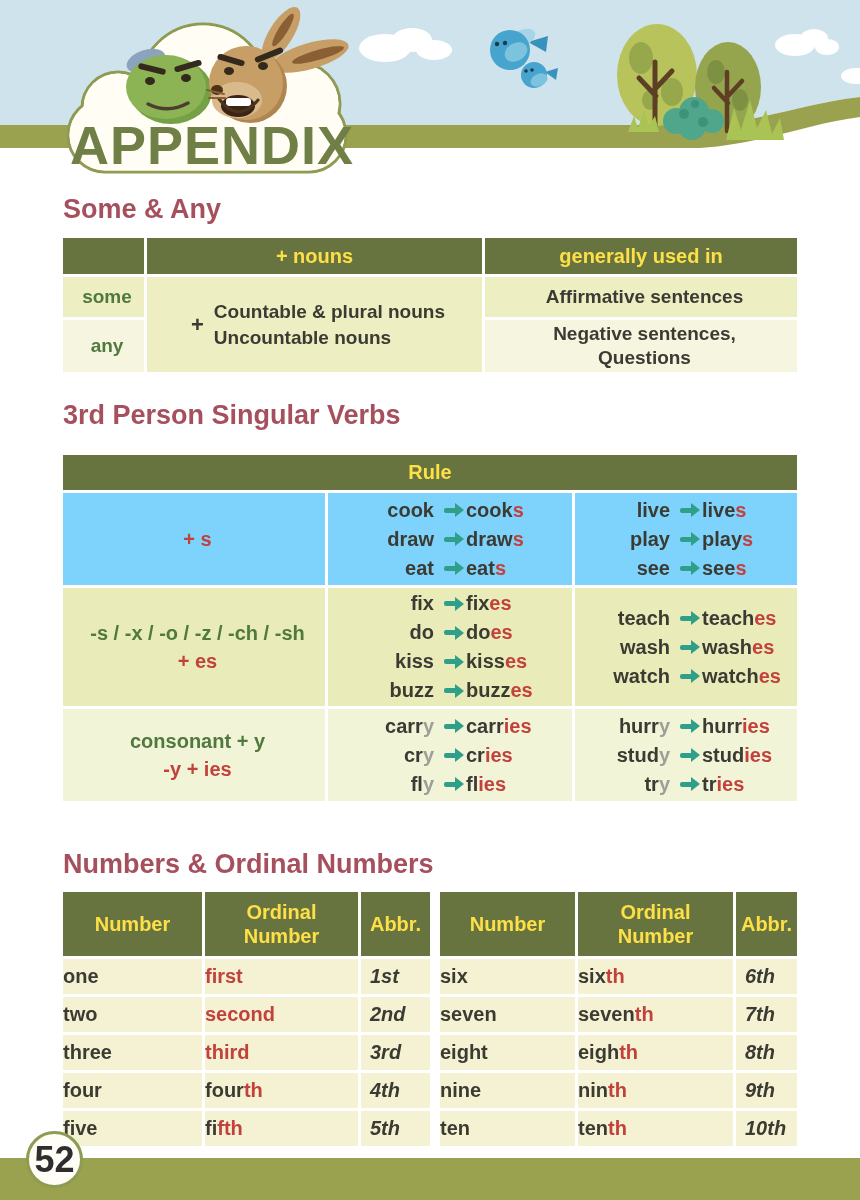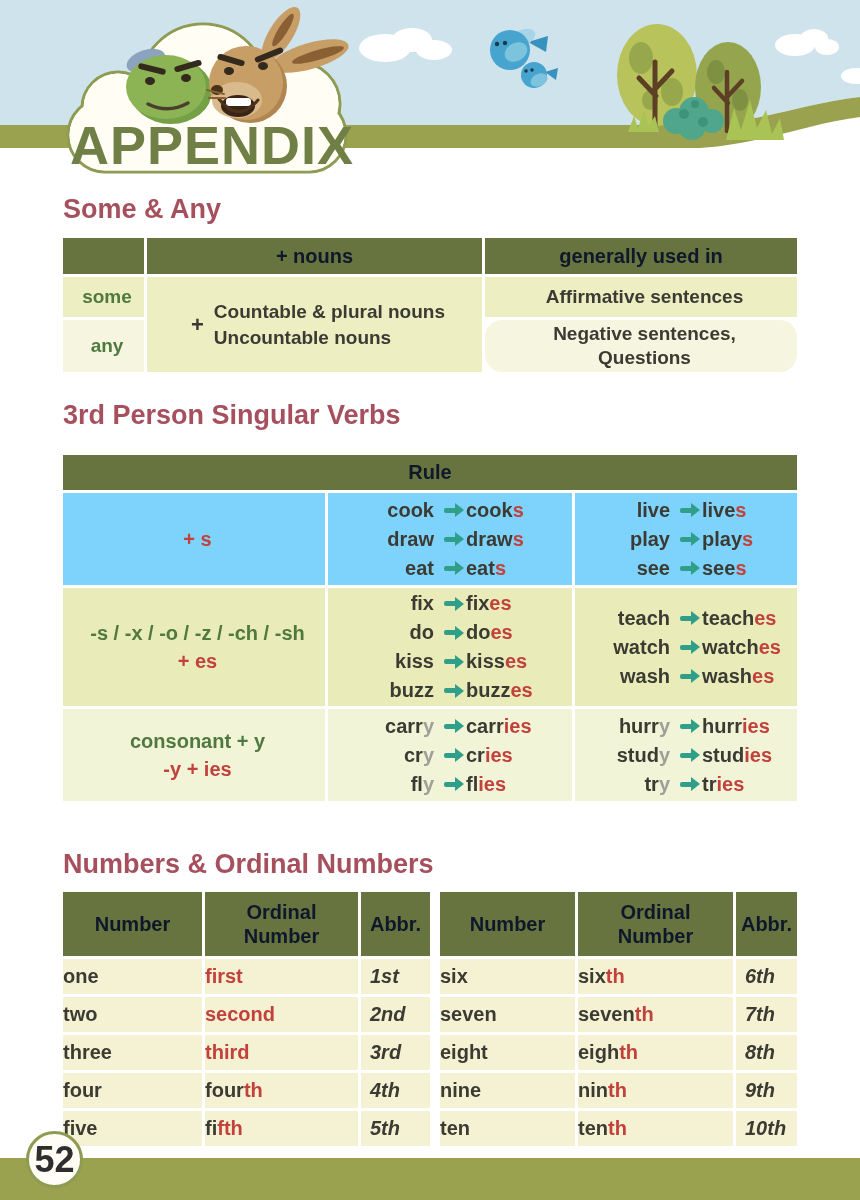--- a/index.html
+++ b/index.html
@@ -14,37 +14,37 @@
     font-size:54px;font-weight:bold;letter-spacing:1px;color:#6f7f45;line-height:1.1;
   }
   
   .content{position:absolute;left:63px;top:178px;width:734px;}
   h2{font-size:27px;line-height:31px;font-weight:bold;color:#a6505e;margin:0;}
   #h-someany{margin:16px 0 13px;}
   #h-verbs{margin:28px 0 24px;}
   #h-numbers{margin:48px 0 12px;}
 
   .grid{display:grid;gap:3px;background:#fff;width:734px;}
-  .hd{background:#67743f;color:#0f172a;display:flex;align-items:center;justify-content:center;
+  .hd{background:#67743f;color:#fde047;display:flex;align-items:center;justify-content:center;
       font-size:20px;font-weight:bold;text-align:center;}
   .cell{display:flex;align-items:center;justify-content:center;font-size:19px;font-weight:bold;
         color:#3b3b33;text-align:center;padding-left:7px;}
 
   
   .t1{grid-template-columns:81px 335px 312px;grid-template-rows:36px 40px 52px;}
   .bg-a{background:#edefc3;}
   .bg-b{background:#f6f6e0;}
   .green{color:#50793f;}
   .red{color:#c2413c;}
   .grey{color:#9f9f97;}
   .c-nouns{grid-row:2/4;grid-column:2;}
   .nouns-inner{display:flex;align-items:center;gap:10px;}
   .nouns-inner .plus{font-size:22px;}
   .nouns-lines{text-align:left;line-height:26px;}
-  .two-line{line-height:24px;border-radius:17px;}
+  .two-line{line-height:24px;}
 
   
   .t2{grid-template-columns:262px 244px 222px;grid-template-rows:35px 92px 118px 92px;margin-top:0;}
   .row1{background:#7dd3fc;}
   .row2{background:#e9ecb8;}
   .row3{background:#f2f4d8;}
   .rules{flex-direction:column;}
   .rule-line{font-size:20px;line-height:28px;font-weight:bold;text-align:center;}
   .pairs{display:flex;flex-direction:column;justify-content:center;}
   .pair{display:grid;grid-template-columns:1fr 32px 1fr;align-items:center;height:29px;
@@ -283,28 +283,28 @@
           <span class="to"><span>buzz</span><span class="red">es</span></span>
         </div>
       </div>
     <div class="pairs row2">
         <div class="pair">
           <span class="from"><span>teach</span><span class="grey"></span></span>
           <span class="arrow"></span>
           <span class="to"><span>teach</span><span class="red">es</span></span>
         </div>
         <div class="pair">
+          <span class="from"><span>wash</span><span class="grey"></span></span>
+          <span class="arrow"></span>
+          <span class="to"><span>wash</span><span class="red">es</span></span>
+        </div>
+        <div class="pair">
           <span class="from"><span>watch</span><span class="grey"></span></span>
           <span class="arrow"></span>
           <span class="to"><span>watch</span><span class="red">es</span></span>
-        </div>
-        <div class="pair">
-          <span class="from"><span>wash</span><span class="grey"></span></span>
-          <span class="arrow"></span>
-          <span class="to"><span>wash</span><span class="red">es</span></span>
         </div>
       </div>
 
     <div class="cell rules row3">
         <div class="rule-line green">consonant + y</div>
         <div class="rule-line red">-y + ies</div>
       </div>
     <div class="pairs row3">
         <div class="pair">
           <span class="from"><span>carr</span><span class="grey">y</span></span>

